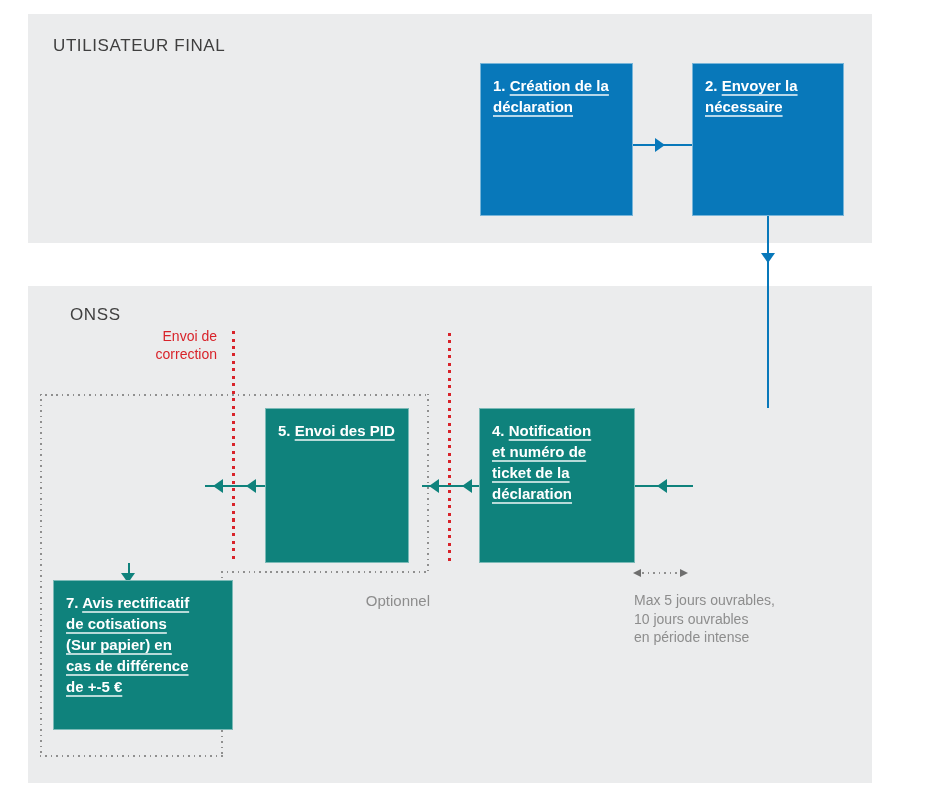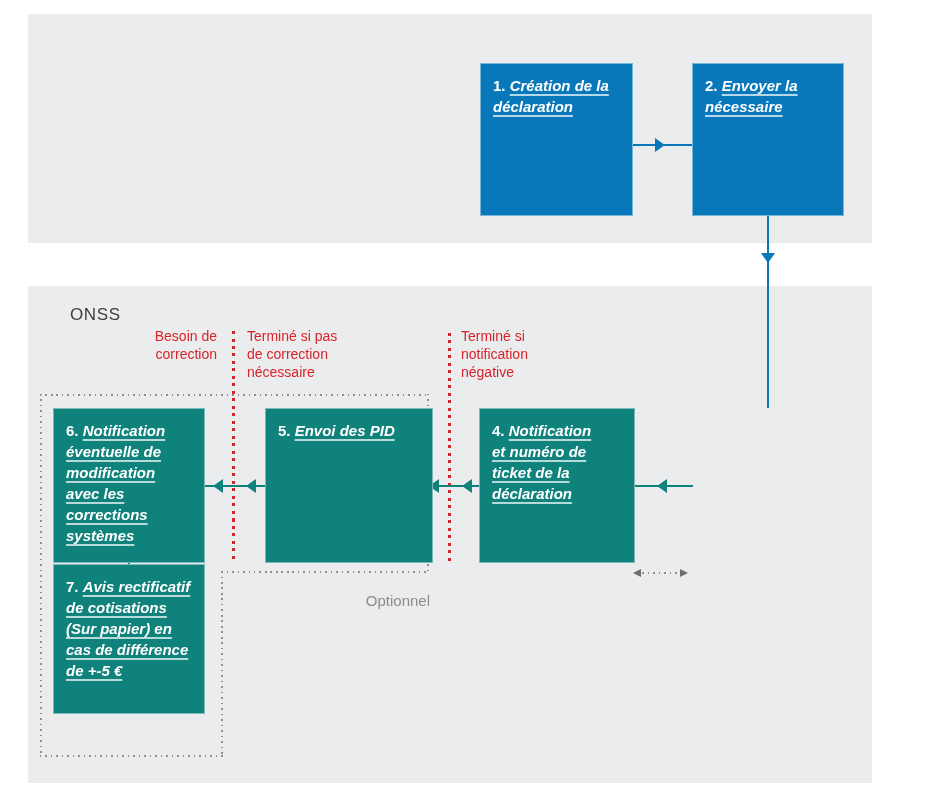--- a/index.html
+++ b/index.html
@@ -7,21 +7,21 @@
          font-family:"Liberation Sans",sans-serif;}
   .panel{position:absolute;background:var(--panel,#ebeced);}
   .section-label{position:absolute;font-size:17px;font-weight:500;color:var(--heading-text,#3f3f3f);
                  letter-spacing:.6px;}
   .step{position:absolute;box-sizing:border-box;padding:11px 10px 11px 12px;border:1px solid rgba(255,255,255,.45);
         color:#ffffff;font-size:15px;font-weight:bold;line-height:21px;}
   .step.user{background:var(--user-box,#0878ba);}
   .step.onss{background:var(--onss-box,#0f827c);}
   .step-title{white-space:pre-line;text-decoration:underline;
               text-decoration-color:rgba(255,255,255,.7);text-decoration-thickness:1.5px;
-              text-underline-offset:3px;cursor:pointer;font-style:italic;}
+              text-underline-offset:3px;cursor:pointer;}
   .line{position:absolute;}
   .line.h{height:2px;}
   .line.v{width:2px;}
   .line.blue{background:var(--user-box,#0878ba);}
   .line.teal{background:var(--onss-box,#0f827c);}
   .tri{position:absolute;width:0;height:0;border:7px solid transparent;}
   .tri.right{border-left:10px solid var(--user-box,#0878ba);border-right:0;}
   .tri.down-blue{border-top:10px solid var(--user-box,#0878ba);border-bottom:0;}
   .tri.left{border-right:10px solid var(--onss-box,#0f827c);border-left:0;}
   .tri.down-teal{border-top:10px solid var(--onss-box,#0f827c);border-bottom:0;}
@@ -40,42 +40,40 @@
                white-space:pre-line;}
 </style>
 </head>
 <body>
 
 <div id="stage">
 
   <div class="panel" style="left:28px;top:14px;width:844px;height:229px"></div>
   <div class="panel" style="left:28px;top:286px;width:844px;height:497px"></div>
 
+  <div class="section-label" style="left:53px;top:36px">UTILISATEUR FINAL</div>
   <div class="section-label" style="left:70px;top:305px">ONSS</div>
 
   <div class="dot-h" style="left:40px;top:394px;width:389px"></div>
   <div class="dot-v" style="left:427px;top:394px;height:179px"></div>
   <div class="dot-h" style="left:221px;top:571px;width:208px"></div>
   <div class="dot-v" style="left:221px;top:571px;height:186px"></div>
   <div class="dot-h" style="left:40px;top:755px;width:183px"></div>
   <div class="dot-v" style="left:40px;top:394px;height:363px"></div>
 
   <div class="red-v" style="left:232px;top:331px;height:232px"></div>
   <div class="red-v" style="left:448px;top:333px;height:230px"></div>
 
-  <div class="red-label" style="left:117px;top:327px;width:100px;text-align:right">Besoin de
+  <div class="red-label" style="left:117px;top:327px;width:100px;text-align:right">Envoi de
 correction</div>
-  <div class="red-label" style="left:247px;top:327px;width:130px">Terminé si pas
-de correction
-nécessaire</div>
-  <div class="red-label" style="left:461px;top:327px;width:120px">Terminé si
-notification
-négative</div>
 
   <div class="muted-label" style="left:300px;top:592px;width:130px;text-align:right;font-size:15px">Optionnel</div>
+  <div class="muted-label" style="left:634px;top:591px;width:180px">Max 5 jours ouvrables,
+10 jours ouvrables
+en période intense</div>
 
   <div class="line h blue" style="left:633px;top:144px;width:59px"></div>
   <div class="tri right" style="left:655px;top:138px"></div>
 
   <div class="line v blue" style="left:767px;top:216px;height:192px"></div>
   <div class="tri down-blue" style="left:761px;top:253px"></div>
 
   <div class="line h teal" style="left:635px;top:485px;width:58px"></div>
   <div class="tri left" style="left:657px;top:479px"></div>
 
@@ -104,34 +102,25 @@
     <span class="step-title">Envoyer la
 nécessaire</span>
   </div>
   <div class="step onss" style="left:479px;top:408px;width:156px;height:155px">
     <span>4.</span>
     <span class="step-title">Notification
 et numéro de
 ticket de la
 déclaration</span>
   </div>
-  <div class="step onss" style="left:265px;top:408px;width:168px;height:155px">
+  <div class="step onss" style="left:265px;top:408px;width:144px;height:155px">
     <span>5.</span>
     <span class="step-title">Envoi des PID</span>
   </div>
-  <div class="step onss" style="left:53px;top:408px;width:152px;height:155px">
-    <span>6.</span>
-    <span class="step-title">Notification
-éventuelle de
-modification
-avec les
-corrections
-systèmes</span>
-  </div>
-  <div class="step onss" style="left:53px;top:564px;width:152px;height:150px">
+  <div class="step onss" style="left:53px;top:580px;width:180px;height:150px">
     <span>7.</span>
     <span class="step-title">Avis rectificatif
 de cotisations
 (Sur papier) en
 cas de différence
 de +-5 €</span>
   </div>
 
 </div>
 

